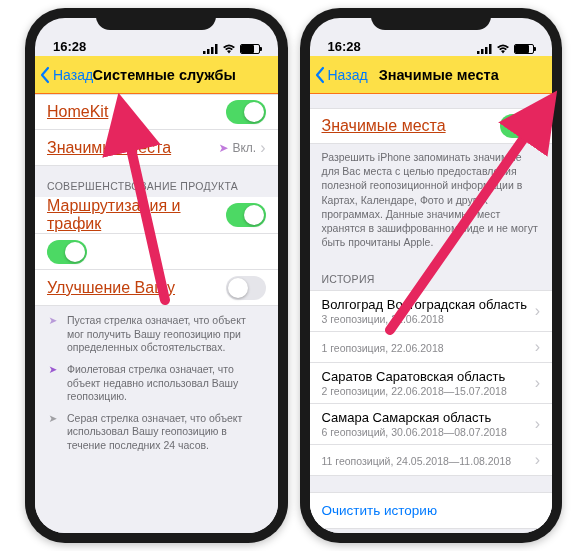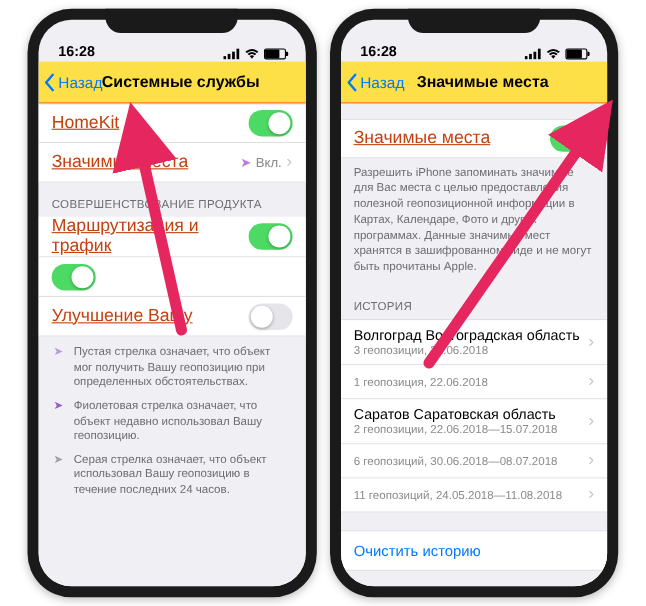--- a/index.html
+++ b/index.html
@@ -192,20 +192,21 @@
             </div>
             <div class="hist-cell">
               <div class="hist-main">
                 <div class="hist-title">Саратов Саратовская область</div>
                 <div class="hist-sub">2 геопозиции, 22.06.2018—15.07.2018</div>
               </div>
               <span class="chevron">›</span>
             </div>
             <div class="hist-cell">
               <div class="hist-main">
+                <div class="hist-title">Самара Самарская область</div>
                 <div class="hist-sub">6 геопозиций, 30.06.2018—08.07.2018</div>
               </div>
               <span class="chevron">›</span>
             </div>
             <div class="hist-cell">
               <div class="hist-main">
                 <div class="hist-sub">11 геопозиций, 24.05.2018—11.08.2018</div>
               </div>
               <span class="chevron">›</span>
             </div>

